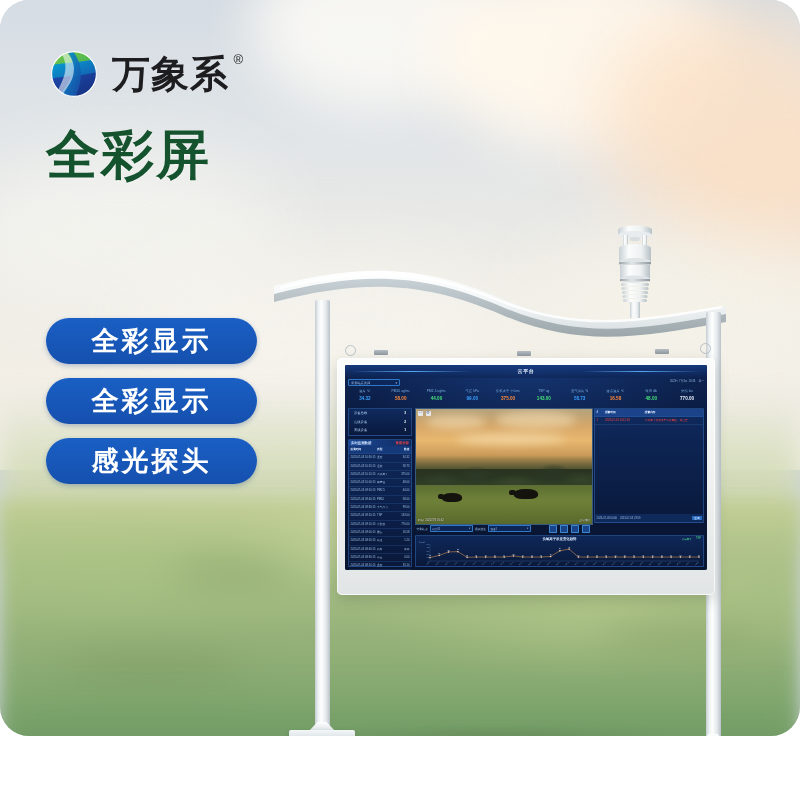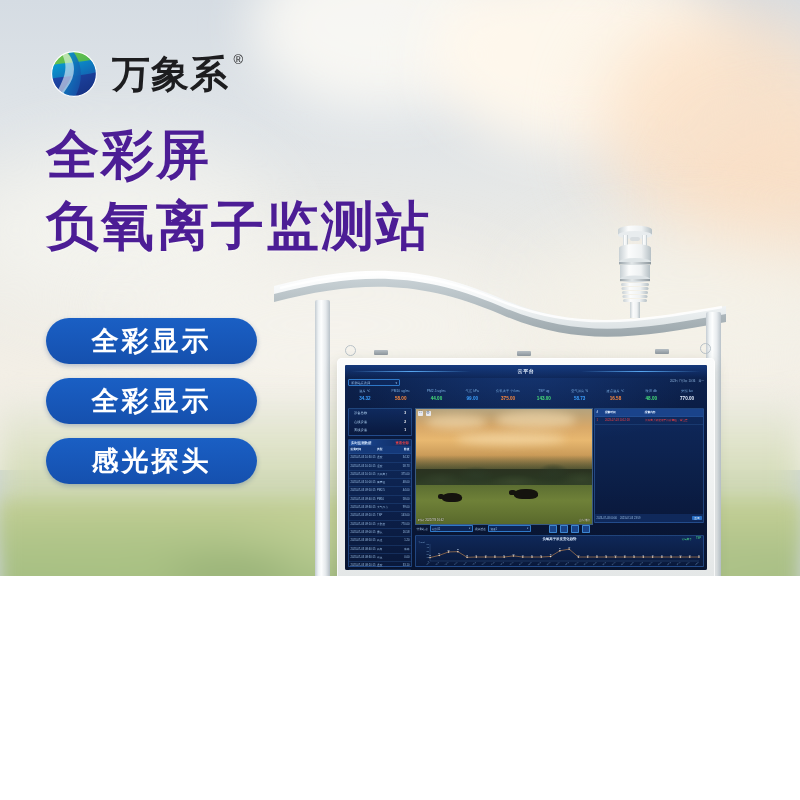--- a/index.html
+++ b/index.html
@@ -4,23 +4,24 @@
 <style>
   html, body {
     margin: 0; padding: 0;
     width: 800px; height: 800px;
     overflow: hidden;
     font-family: "Liberation Sans", "DejaVu Sans", sans-serif;
   }
 
   #stage {
     position: relative;
-    width: 800px; height: 576px;
+    width: 800px; height: 736px;
     overflow: hidden;
     background: #cfd6dc;
+    border-radius: 29px;
   }
 
   
   .bg-sky {
     position: absolute; left: 0; top: 0; width: 800px; height: 470px;
     background:
       linear-gradient(180deg, #d5dce3 0%, #dfe4e8 25%, #ecebe6 55%, #f3efe6 80%, #f0eee6 100%);
   }
   .cloud {
     position: absolute;
@@ -75,21 +76,21 @@
     line-height: 1;
   }
   .logo-reg {
     position: absolute; right: -15px; top: -2px;
     font-size: 13px; font-weight: 400; color: #1d1d1f;
   }
 
   
   .headline {
     position: absolute; left: 46px; top: 124px;
-    color: #4c1d95;
+    color: #14532d;
     font-weight: 800;
     letter-spacing: 2px;
     line-height: 1.16;
     text-shadow: 0 1px 2px rgba(255,255,255,.55);
   }
   .headline .l1 { display: block; font-size: 53px; }
   .headline .l2 { display: block; font-size: 53px; margin-top: 10px; }
 
   
   .badges { position: absolute; left: 46px; top: 318px; }
@@ -409,21 +410,20 @@
       <circle cx="50" cy="50" r="40" fill="none" stroke="#ffffff" stroke-width="2"></circle>
     </svg>
     <div class="logo-text">
       <span>万象系</span>
       <span class="logo-reg">®</span>
     </div>
   </div>
 
   <div class="headline">
     <span class="l1">全彩屏</span>
-    <span class="l2">负氧离子监测站</span>
   </div>
 
   <div class="badges">
     <div class="badge">
       <span>全彩显示</span>
     </div>
     <div class="badge">
       <span>全彩显示</span>
     </div>
     <div class="badge">

